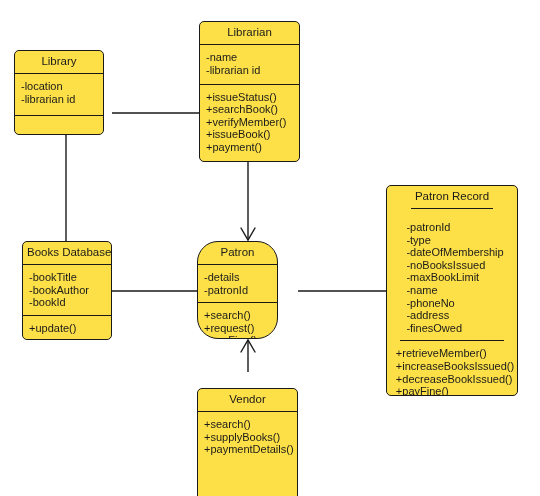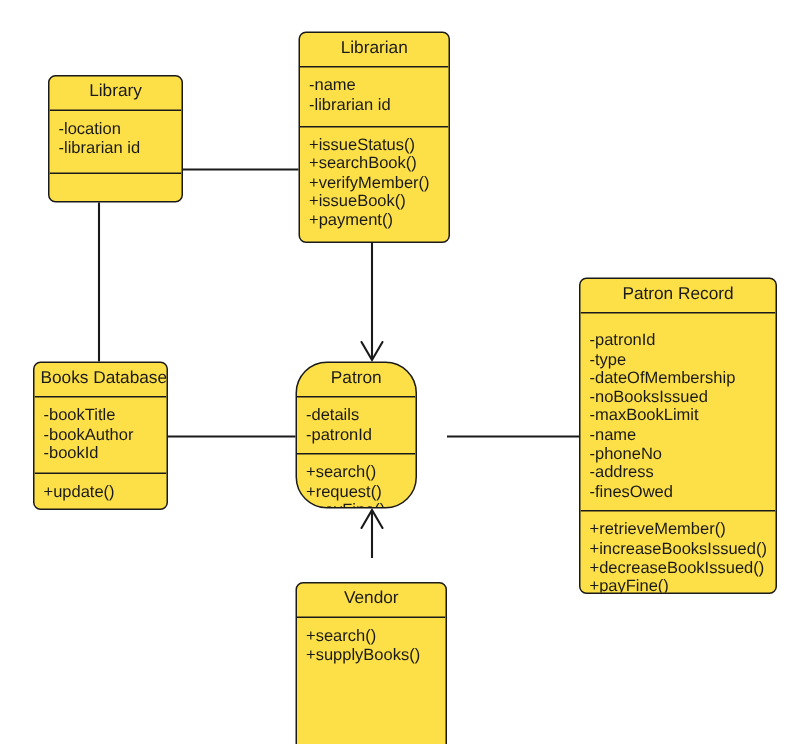--- a/index.html
+++ b/index.html
@@ -79,21 +79,21 @@
     <polyline points="241,228 248,240 255,228" fill="none" stroke="#1a1a1a" stroke-width="1.4" stroke-linecap="round" stroke-linejoin="miter"></polyline>
 
     <line x1="112" y1="291" x2="197" y2="291" stroke="#1a1a1a" stroke-width="1.4"></line>
 
     <line x1="298" y1="291" x2="386" y2="291" stroke="#1a1a1a" stroke-width="1.4"></line>
 
     <line x1="248" y1="372" x2="248" y2="340" stroke="#1a1a1a" stroke-width="1.4"></line>
     <polyline points="241,352 248,340 255,352" fill="none" stroke="#1a1a1a" stroke-width="1.4" stroke-linecap="round" stroke-linejoin="miter"></polyline>
   </svg>
 
-  <div class="uml-class" style="left:32px; top:50px; width:90px; height:85px;">
+  <div class="uml-class" style="left:14px; top:50px; width:90px; height:85px;">
     <div class="class-title">Library</div>
     <div class="class-compartment attributes">
       <div class="member-line">-location</div>
       <div class="member-line">-librarian id</div>
     </div>
     <div class="class-compartment methods empty-compartment"></div>
   </div>
 
   <div class="uml-class" style="left:199px; top:21px; width:101px; height:141px;">
     <div class="class-title">Librarian</div>
@@ -128,21 +128,21 @@
       <div class="member-line">-details</div>
       <div class="member-line">-patronId</div>
     </div>
     <div class="class-compartment methods">
       <div class="member-line">+search()</div>
       <div class="member-line">+request()</div>
       <div class="member-line">+payFine()</div>
     </div>
   </div>
 
-  <div class="uml-class" style="left:386px; top:185px; width:132px; height:211px;">
+  <div class="uml-class" style="left:386px; top:185px; width:132px; height:211px;align-items:center;">
     <div class="class-title">Patron Record</div>
     <div class="class-compartment attributes" style="padding-top:12px;">
       <div class="member-line">-patronId</div>
       <div class="member-line">-type</div>
       <div class="member-line">-dateOfMembership</div>
       <div class="member-line">-noBooksIssued</div>
       <div class="member-line">-maxBookLimit</div>
       <div class="member-line">-name</div>
       <div class="member-line">-phoneNo</div>
       <div class="member-line">-address</div>
@@ -154,16 +154,17 @@
       <div class="member-line">+decreaseBookIssued()</div>
       <div class="member-line">+payFine()</div>
     </div>
   </div>
 
   <div class="uml-class" style="left:197px; top:388px; width:101px; height:114px;">
     <div class="class-title">Vendor</div>
     <div class="class-compartment methods">
       <div class="member-line">+search()</div>
       <div class="member-line">+supplyBooks()</div>
+      <div class="member-line">+paymentDetails()</div>
     </div>
   </div>
 
 </div>
 
 </body></html>

